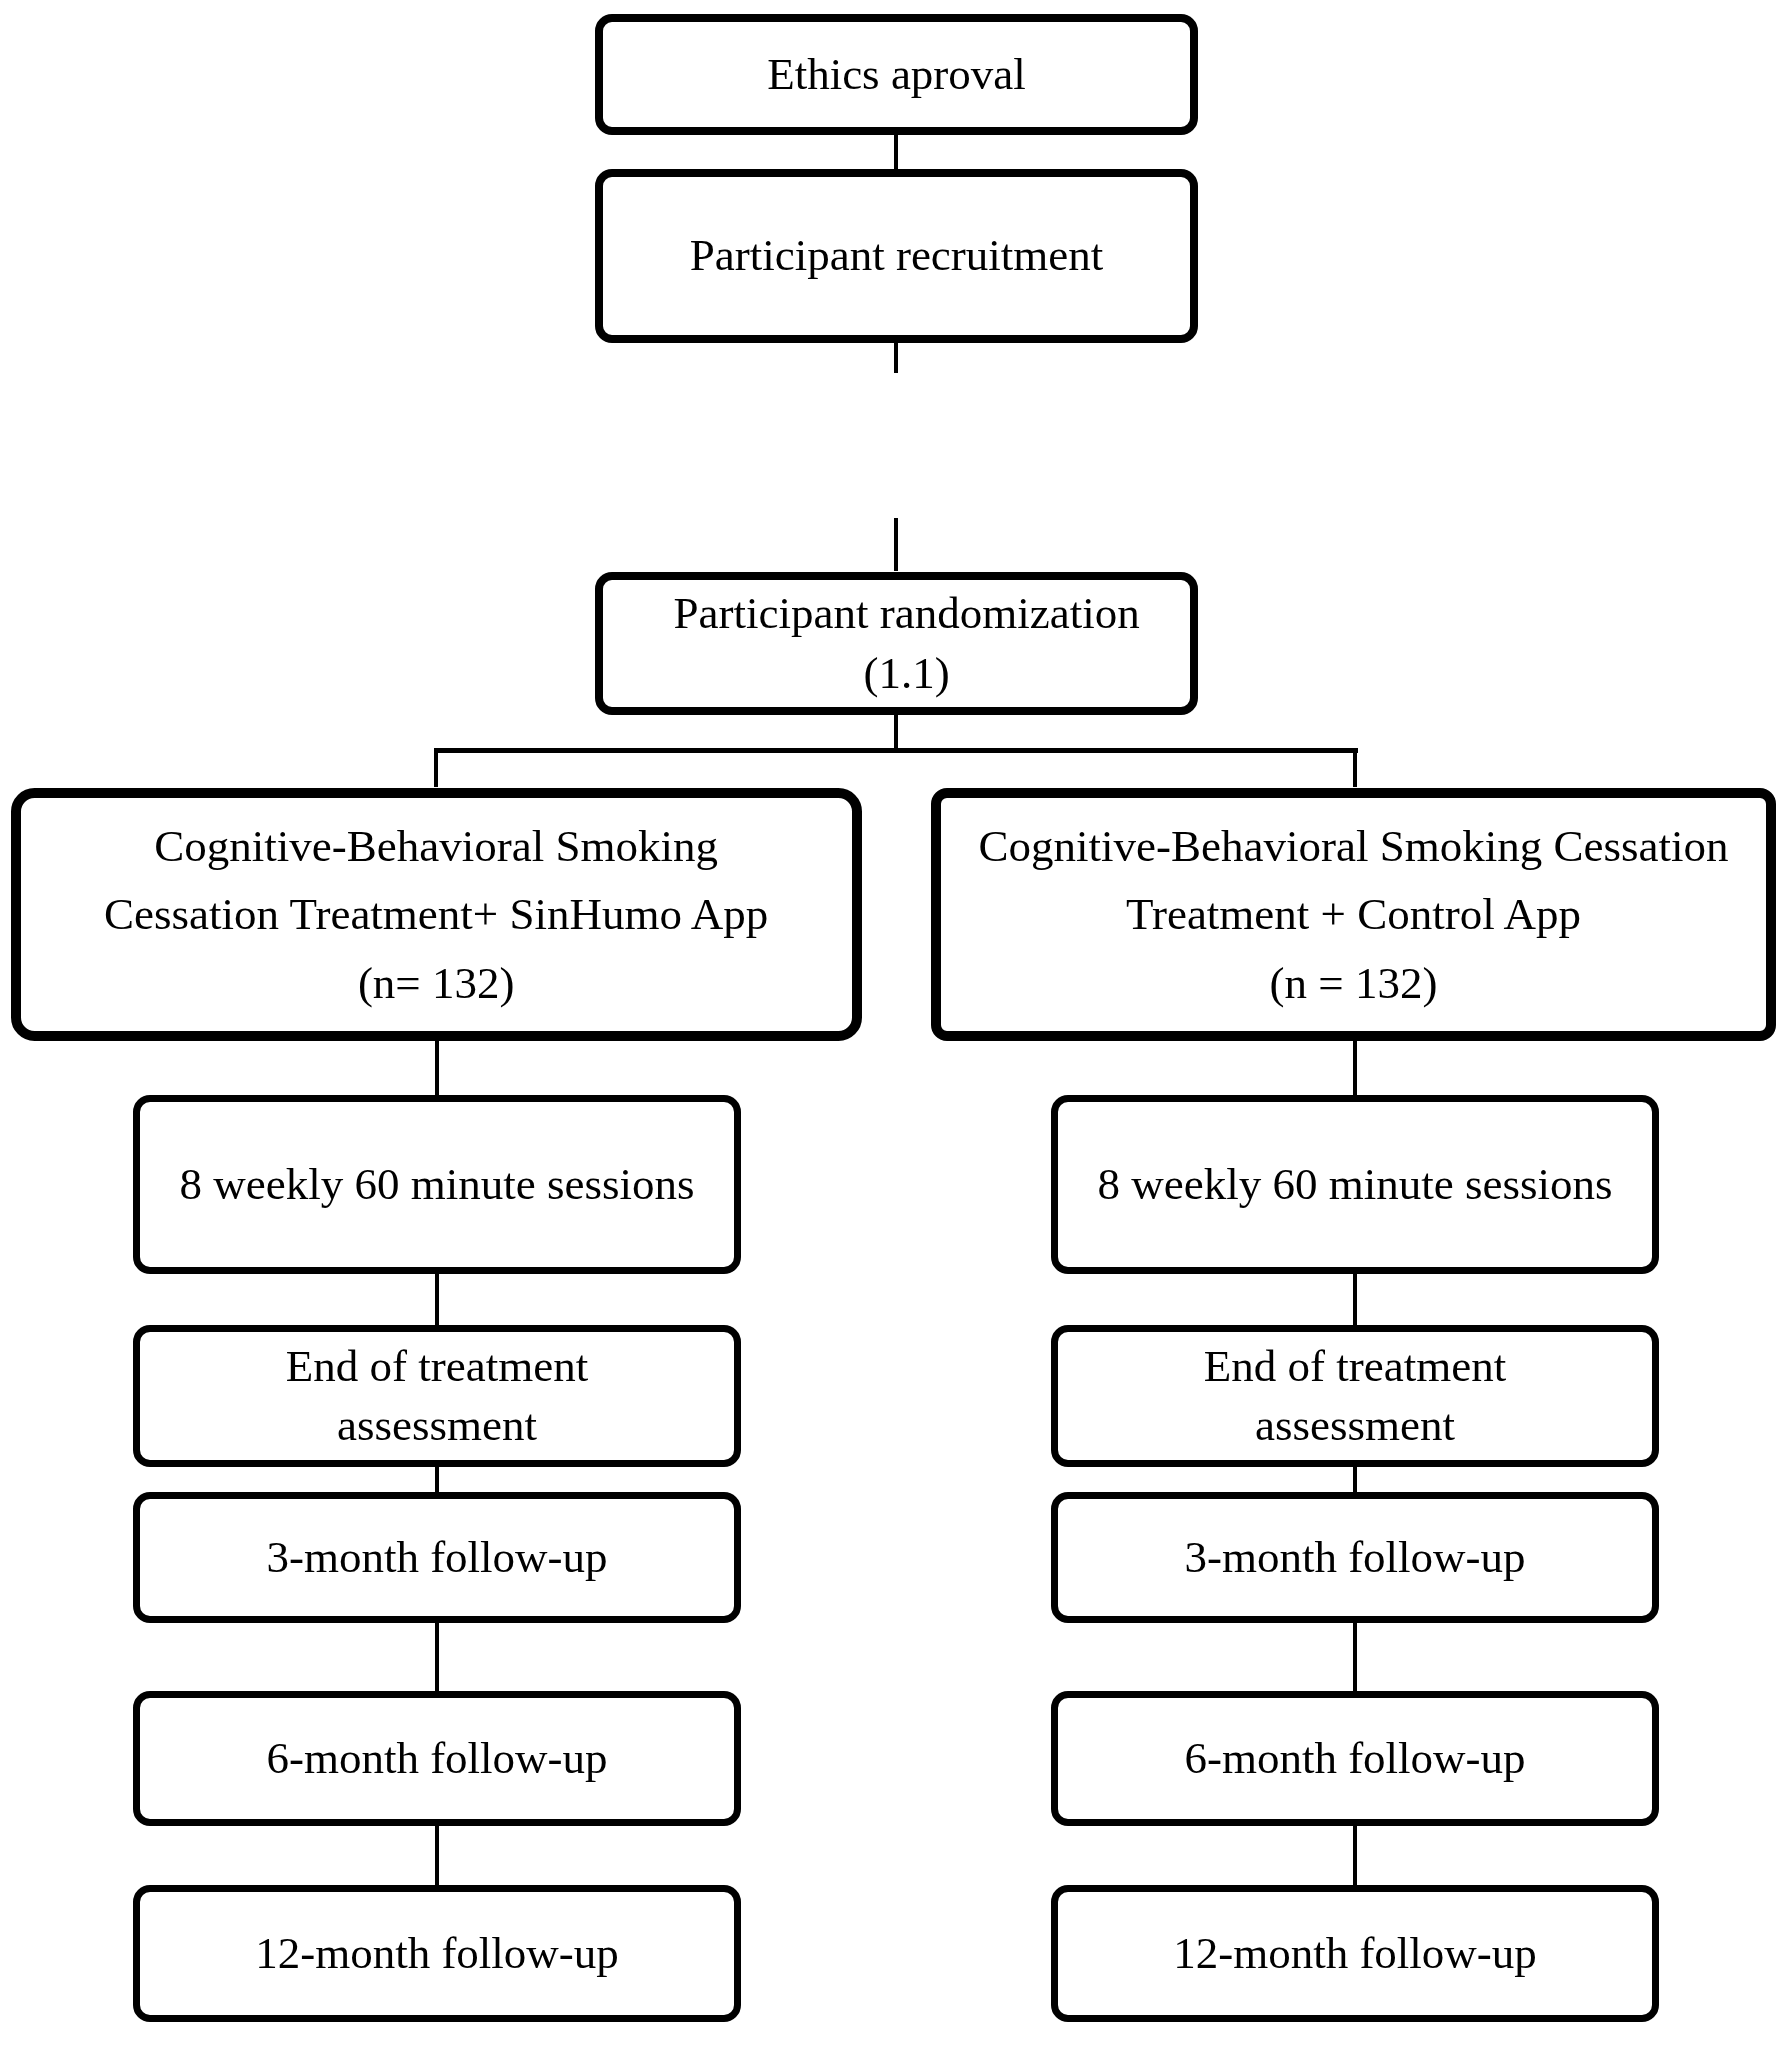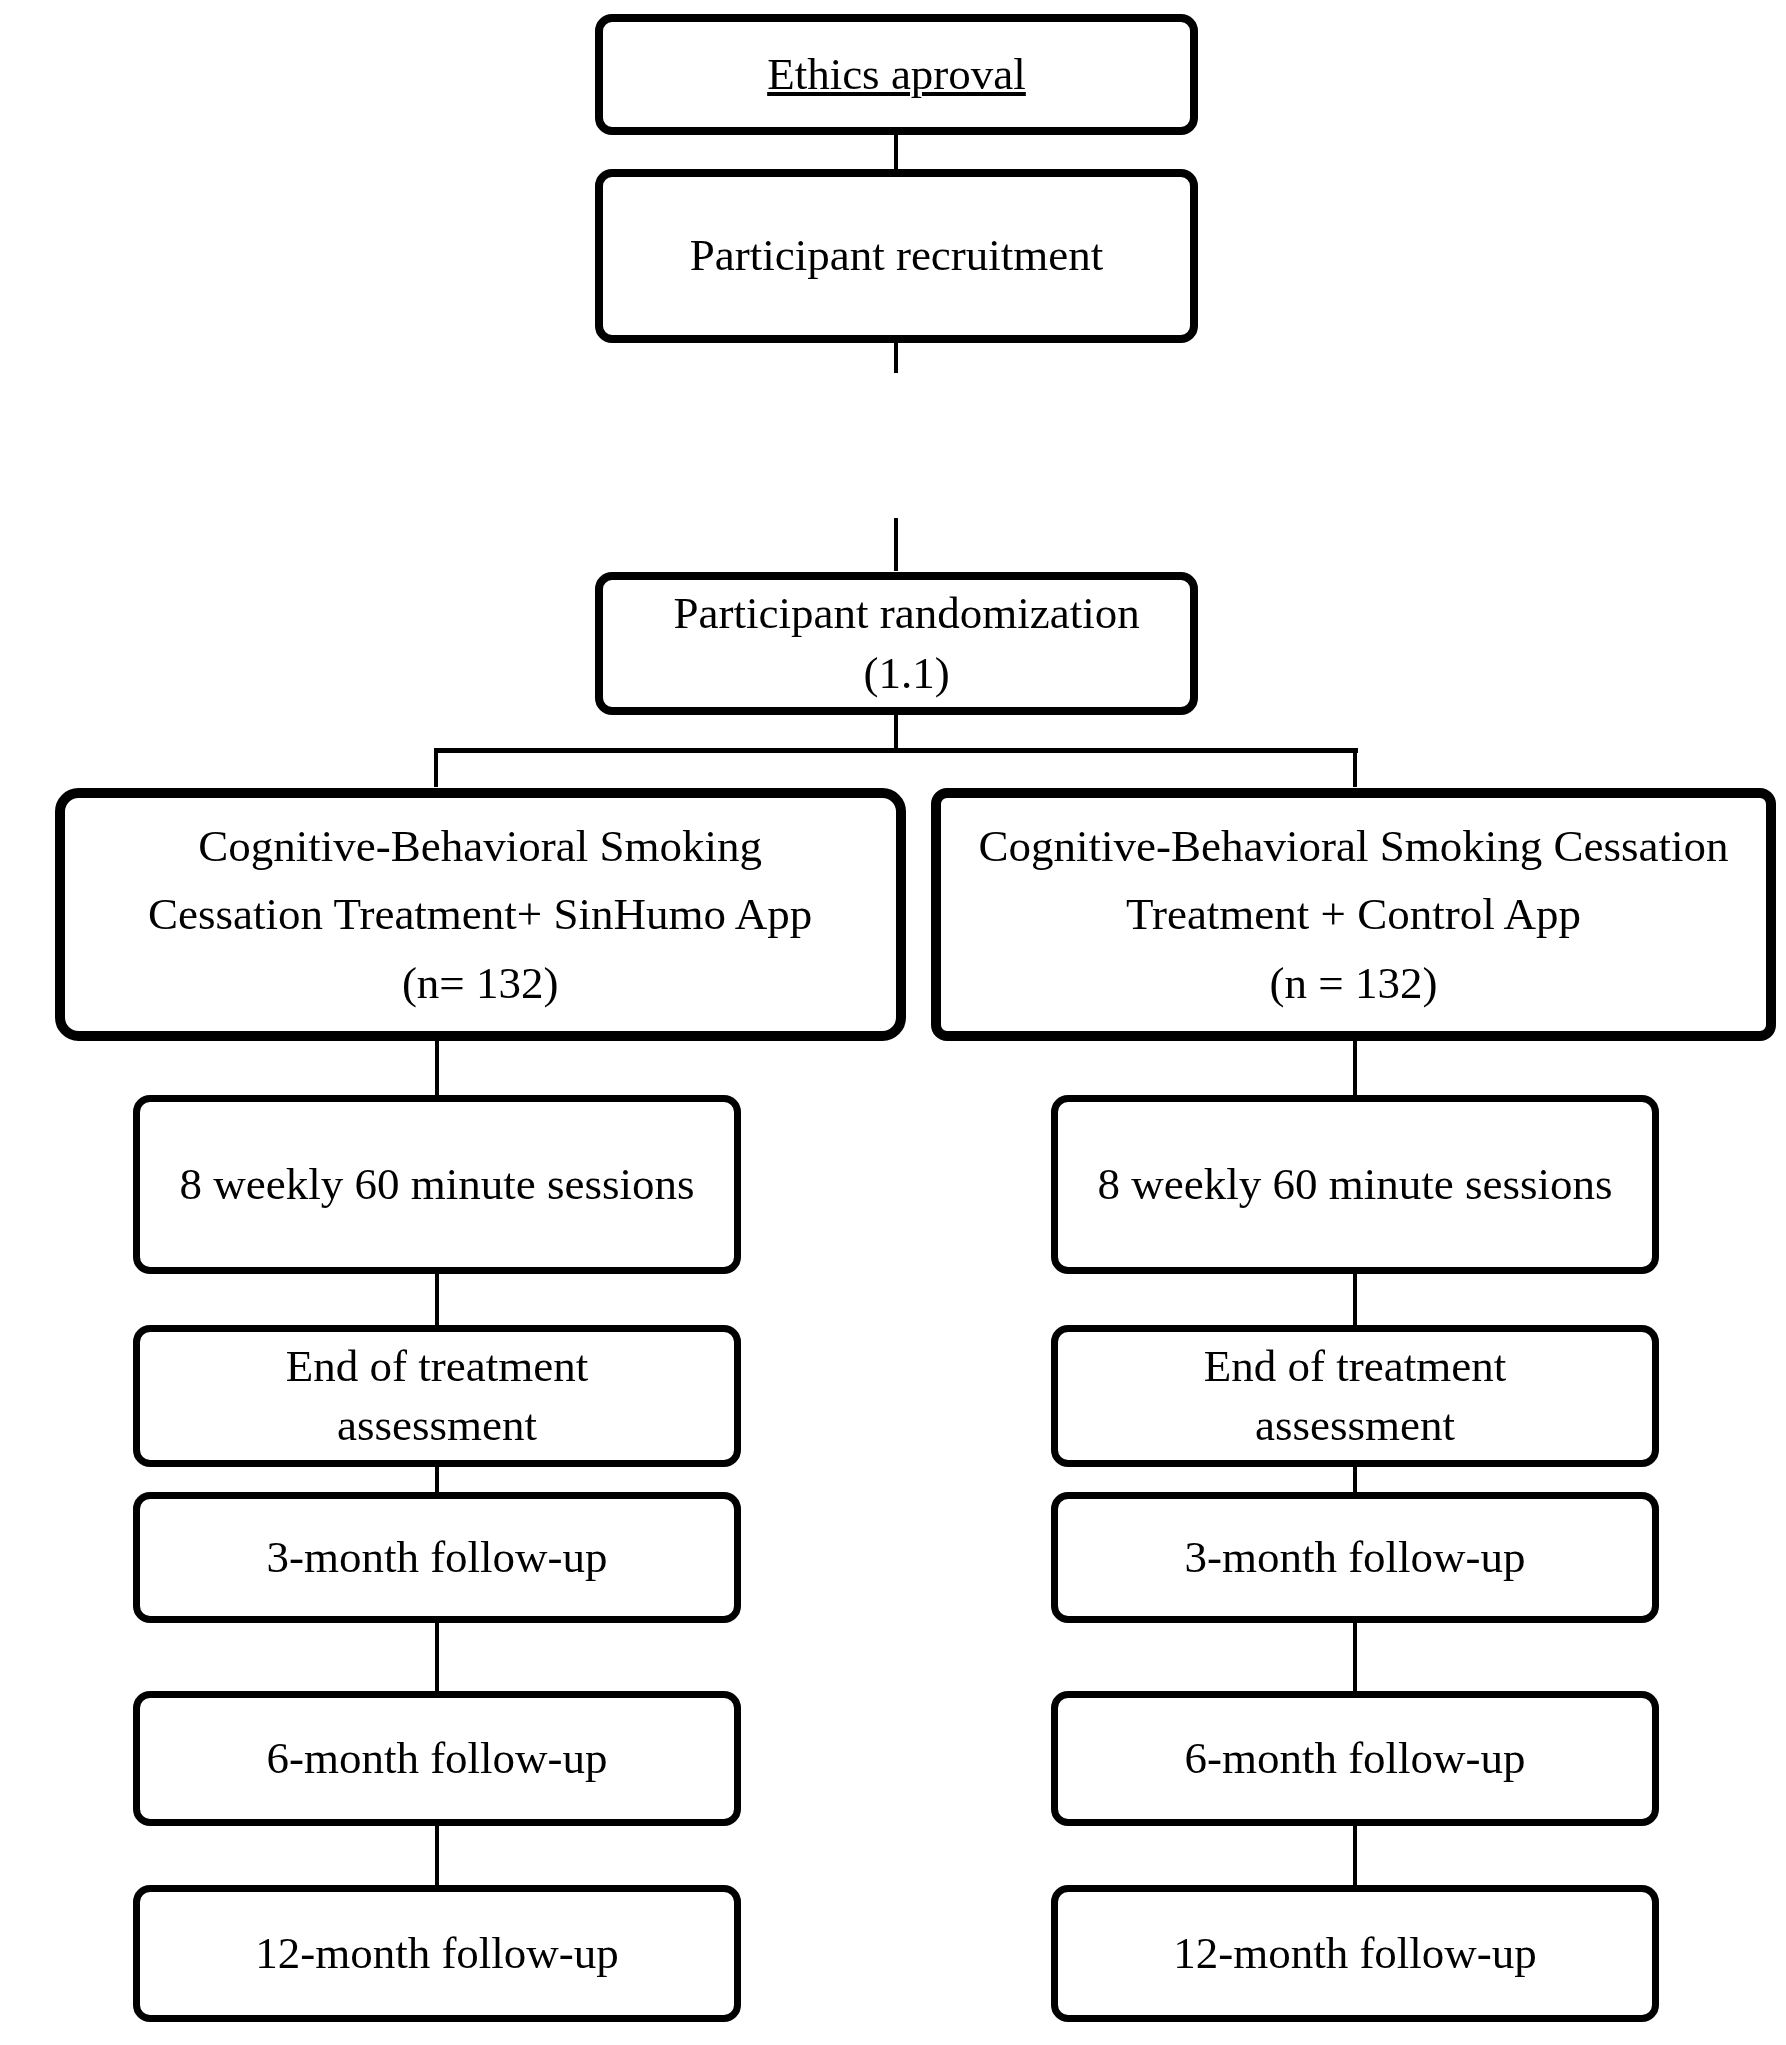--- a/index.html
+++ b/index.html
@@ -31,27 +31,27 @@
     padding: 0 10.7px;
     z-index: 2;
   }
   .line {
     position: absolute;
     background: #000000;
     z-index: 1;
   }
 
   
-  .b-ethics        { left: 595px; top:   14.4px; width: 603px; height: 121px; border-width: 8.5px; text-decoration: underline; }
+  .b-ethics        { left: 595px; top:   14.4px; width: 603px; height: 121px; border-width: 8.5px; }
   .b-recruit       { left: 595px; top:  169px; width: 603px; height: 174px; border-width: 8.5px; }
   .b-baseline      { left:  390px; top:  373px; width: 1011px; height: 145px; border-width: 8.5px; }
   .b-randomization { left: 595px; top: 572px; width: 603px; height: 143px; border-width: 8.5px; padding-left: 31px; }
 
   
-  .b-arm-left  { left:   10.7px; top: 788px; width: 851px; height: 253px; border-width: 10.7px; border-radius: 23.5px; line-height: 1.52; margin-left: 44px; }
+  .b-arm-left  { left:   10.7px; top: 788px; width: 851px; height: 253px; border-width: 10.7px; border-radius: 23.5px; line-height: 1.52; }
   .b-arm-right { left: 931px; top: 788px; width: 845px; height: 253px; border-width: 10.7px; border-radius: 16px; line-height: 1.52; }
 
   
   .b-l-sessions { left: 133px; top: 1095px; width: 608px; height: 179px; }
   .b-l-endtx    { left: 133px; top: 1325px; width: 608px; height: 142px; }
   .b-l-3mo      { left: 133px; top: 1492px; width: 608px; height: 131px; }
   .b-l-6mo      { left: 133px; top: 1691px; width: 608px; height: 135px; }
   .b-l-12mo     { left: 133px; top: 1885px; width: 608px; height: 137px; }
 
   

